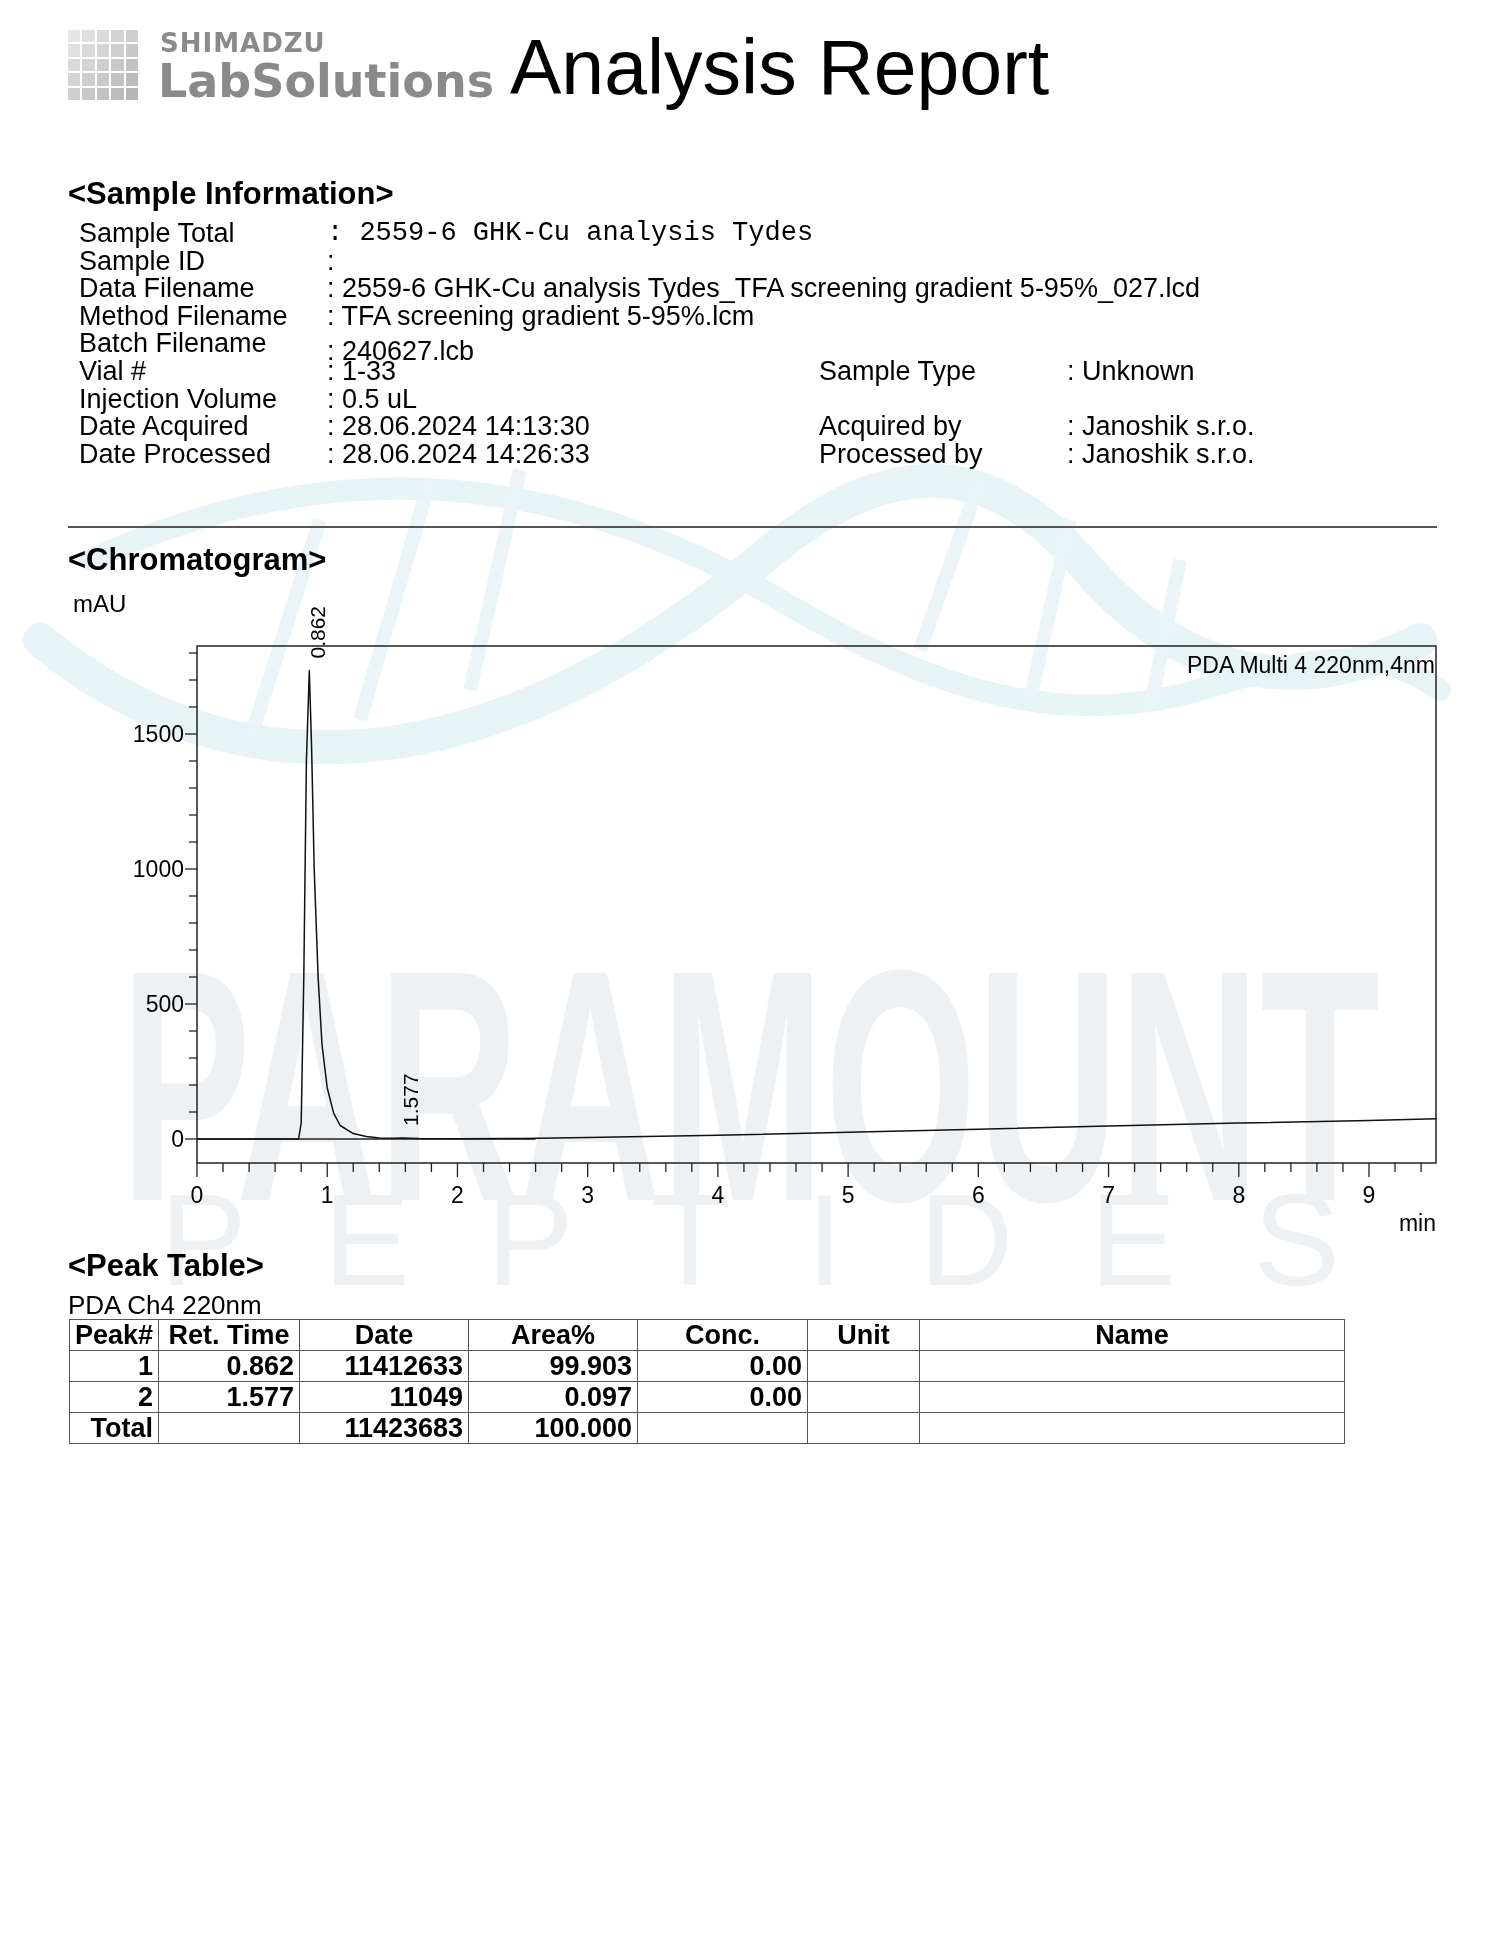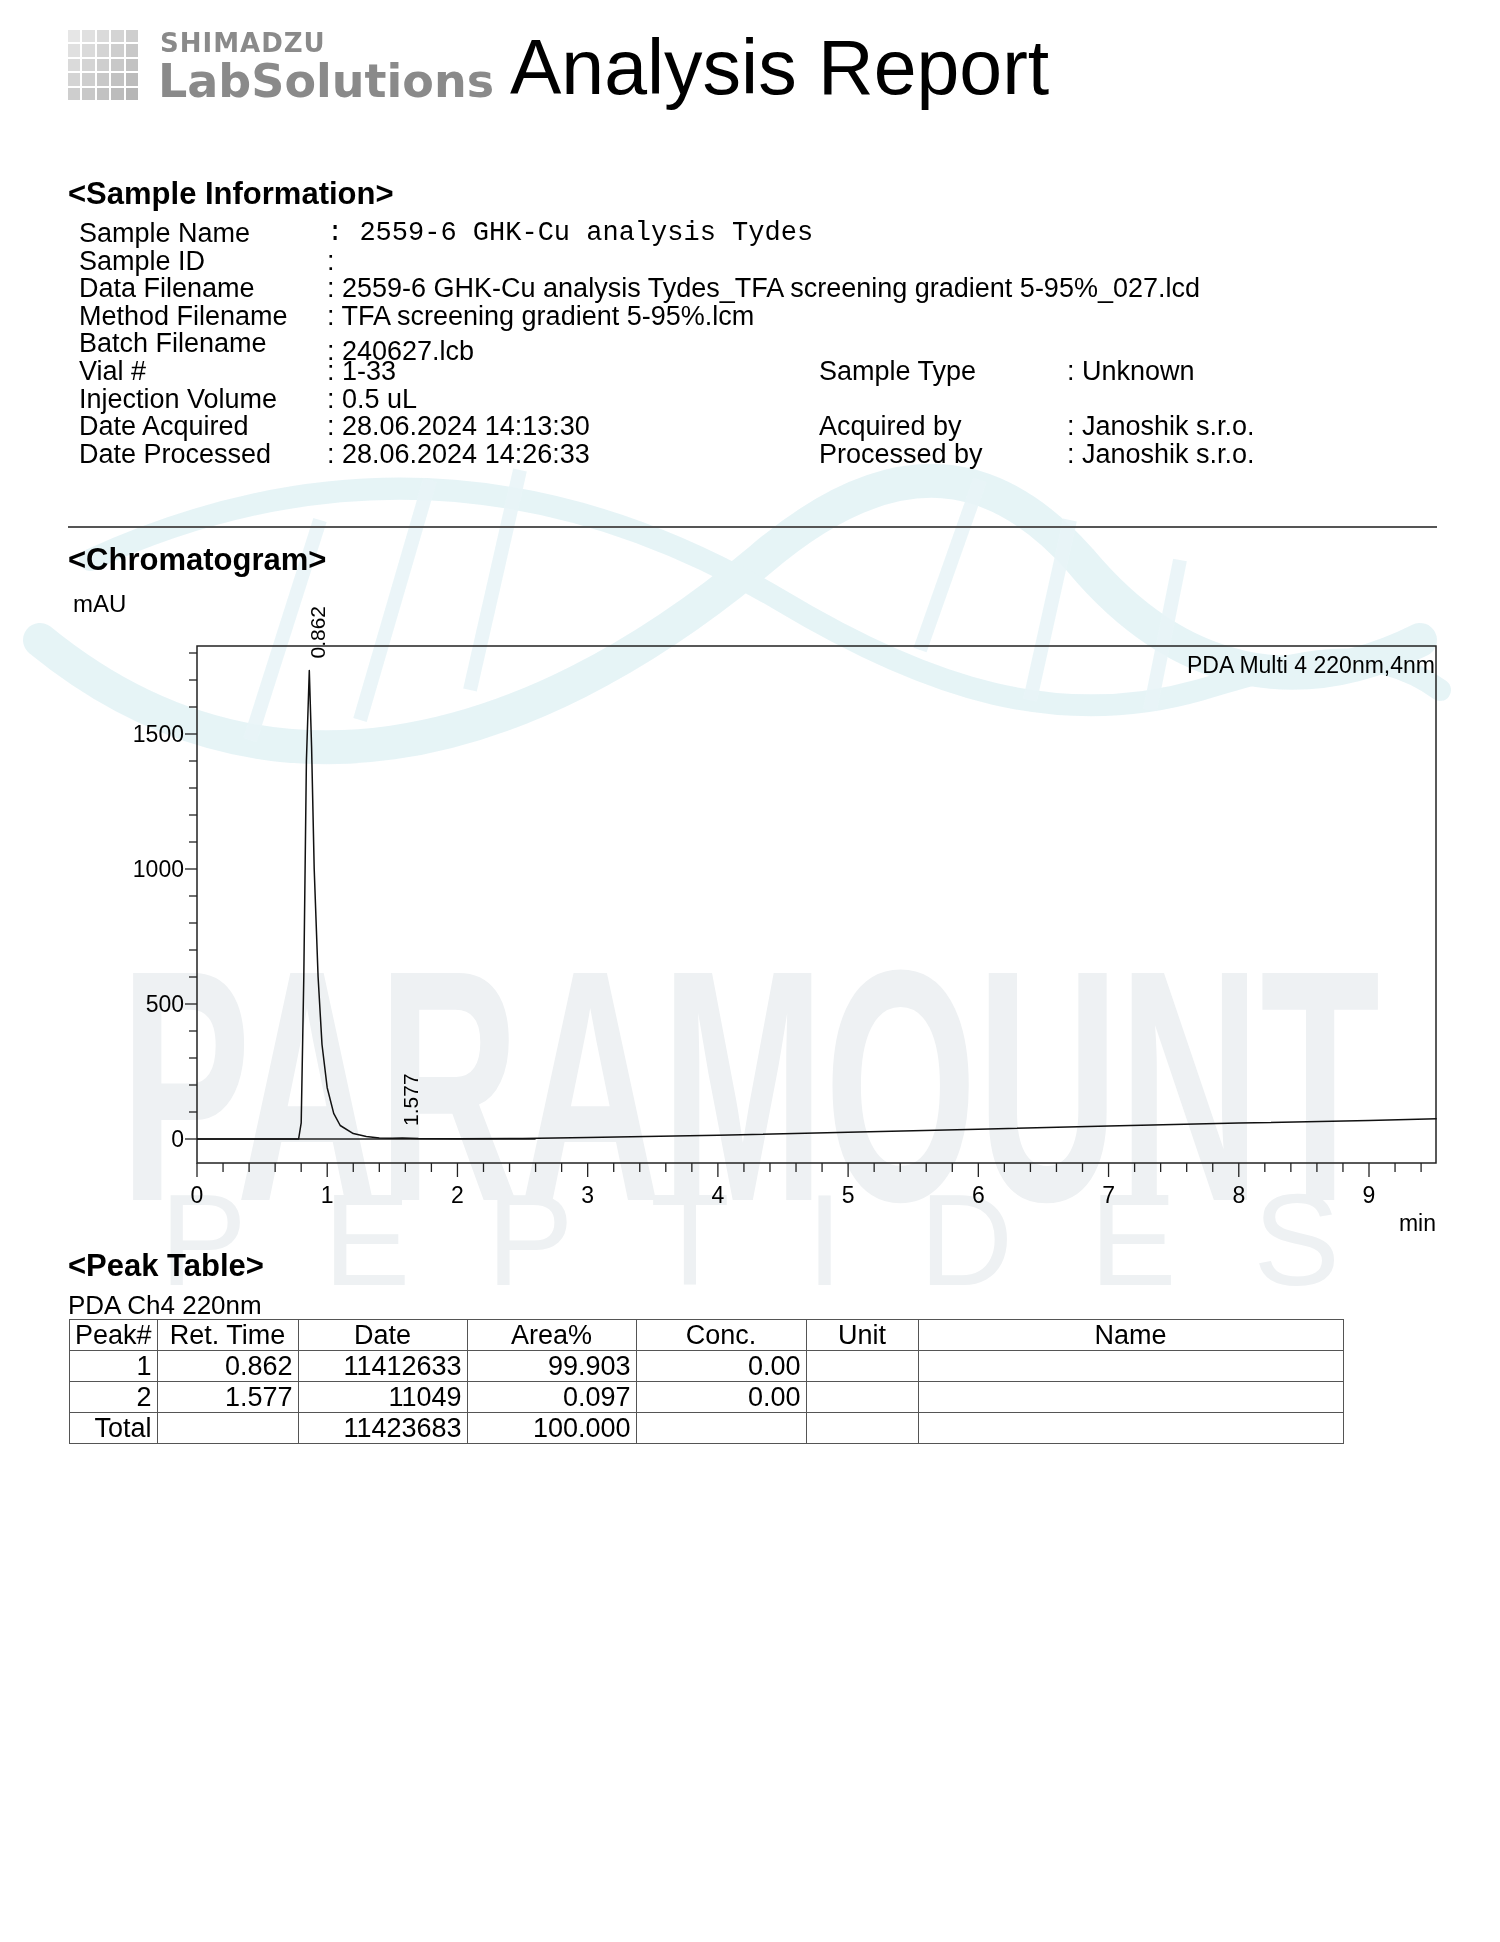--- a/index.html
+++ b/index.html
@@ -20,21 +20,21 @@
   #sec-chrom { left:68px; top:542px; }
   #sec-peak { left:68px; top:1248px; }
   .info-row { position:absolute; font-size:27px; line-height:28px; white-space:nowrap; }
   .info-label { position:absolute; left:0; }
   .info-value { position:absolute; }
   #divider { left:68px; top:526px; width:1369px; height:2px; background:#555; }
   #mau-label { left:73px; top:590px; font-size:24px; }
   #chart-svg { left:0; top:600px; }
   #pda-label { left:68px; top:1290px; font-size:26px; }
   #peak-table { position:absolute; left:69px; top:1319px; border-collapse:collapse; font-size:27px; }
-  #peak-table td, #peak-table th { border:1.5px solid #555; padding:0 5px; height:30px; line-height:30px; font-weight:normal; white-space:nowrap; }
+  #peak-table td, #peak-table th { border:1.5px solid #555; padding:0 5px; height:30px; line-height:30px; font-weight:bold; white-space:nowrap; }
   #peak-table th { text-align:center; }
   #peak-table td { text-align:right; }
 </style>
 </head>
 <body>
 
 <svg id="watermark" viewBox="0 0 1500 1942">
   <g fill="none" stroke="#e4f3f6" stroke-width="34" stroke-linecap="round" opacity="0.9">
     <path d="M40 640 C 260 820, 520 760, 760 560 C 900 440, 1000 470, 1080 560 C 1180 680, 1300 700, 1420 640"></path>
     <path d="M90 560 C 330 450, 560 470, 780 600 C 930 690, 1060 730, 1200 690 C 1300 660, 1370 640, 1440 690" stroke-width="22"></path>
@@ -78,21 +78,21 @@
     <span style="background: rgb(188, 188, 188);"></span>
     <span style="background: rgb(182, 182, 182);"></span>
   </div>
 <div id="logo-brand" class="abs">SHIMADZU</div>
 <div id="logo-product" class="abs">LabSolutions</div>
 <div id="report-title" class="abs">Analysis Report</div>
 
 <div id="sec-sample" class="abs section-head">&lt;Sample Information&gt;</div>
 <div id="info-block" class="abs" style="left:79px; top:219px;">
     <div class="info-row" style="top: 0px;">
-      <span class="info-label">Sample Name</span>
+      <span class="info-label">Sample Total</span>
       <span class="info-value" style="left: 248px; font-family: Liberation Mono, monospace;">: 2559-6 GHK-Cu analysis Tydes</span>
     </div>
     <div class="info-row" style="top: 27.6px;">
       <span class="info-label">Sample ID</span>
       <span class="info-value" style="left: 248px;">:</span>
     </div>
     <div class="info-row" style="top: 55.2px;">
       <span class="info-label">Data Filename</span>
       <span class="info-value" style="left: 248px;">: 2559-6 GHK-Cu analysis Tydes_TFA screening gradient 5-95%_027.lcd</span>
     </div>

